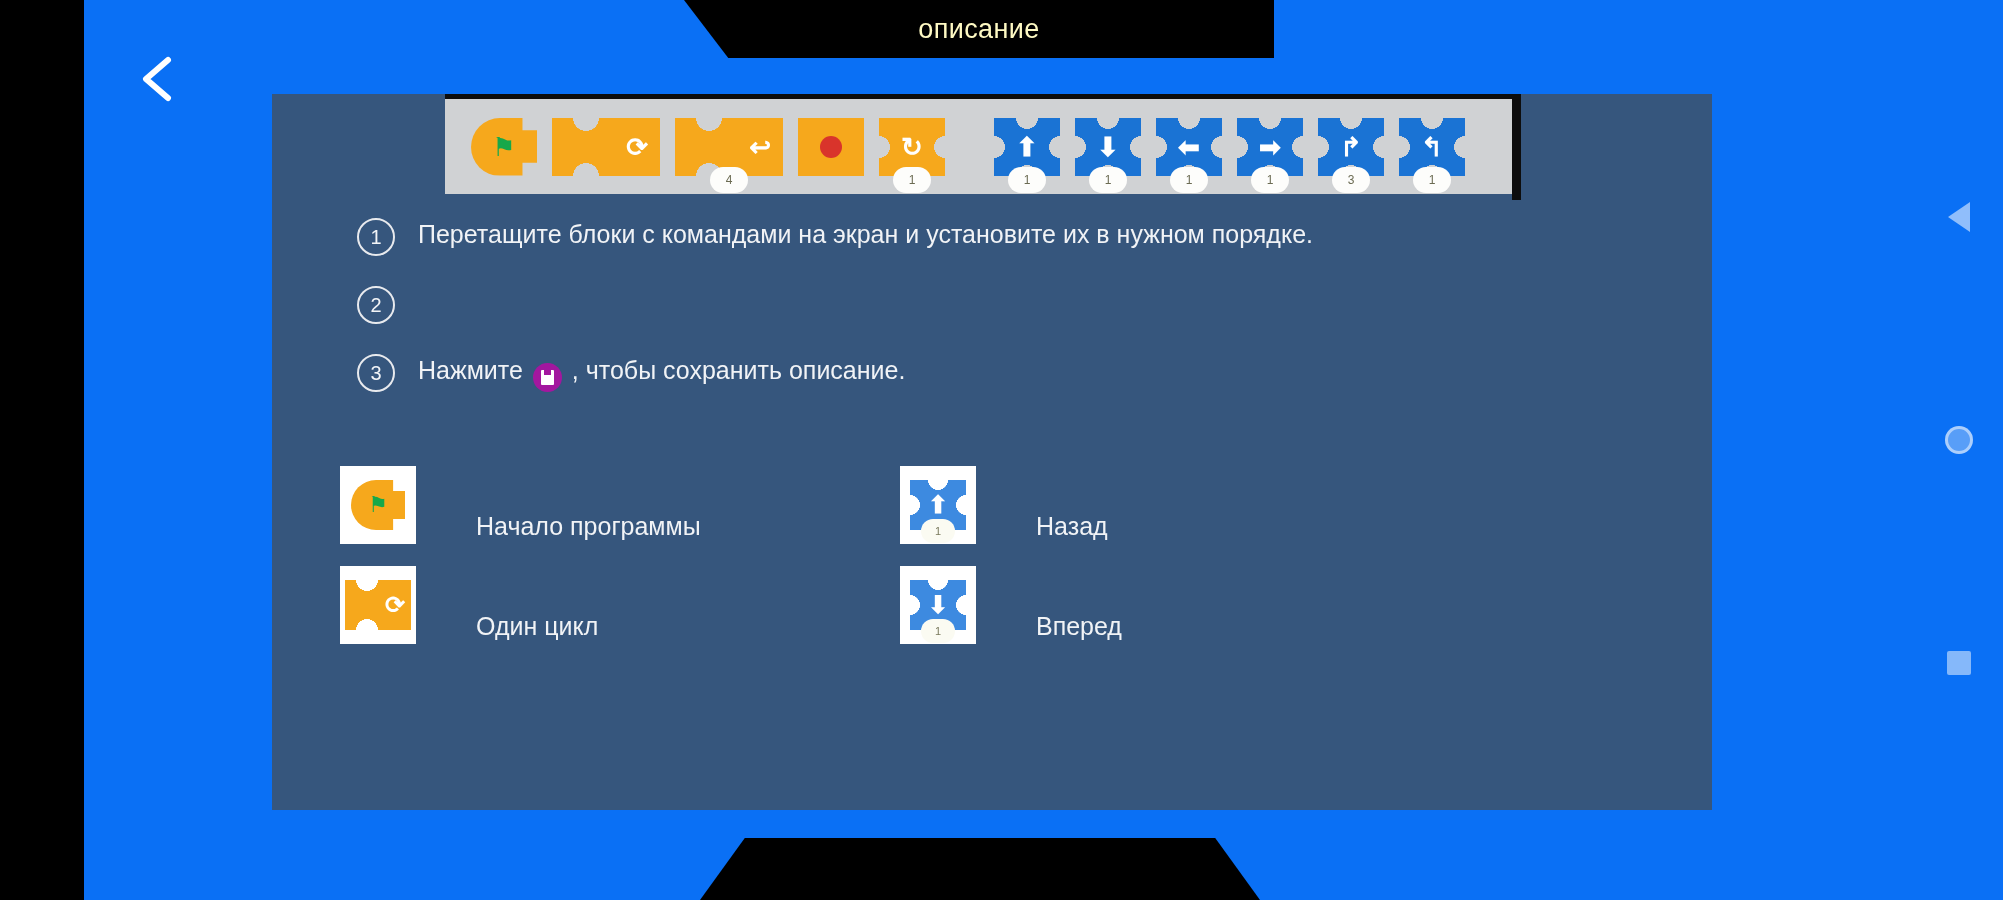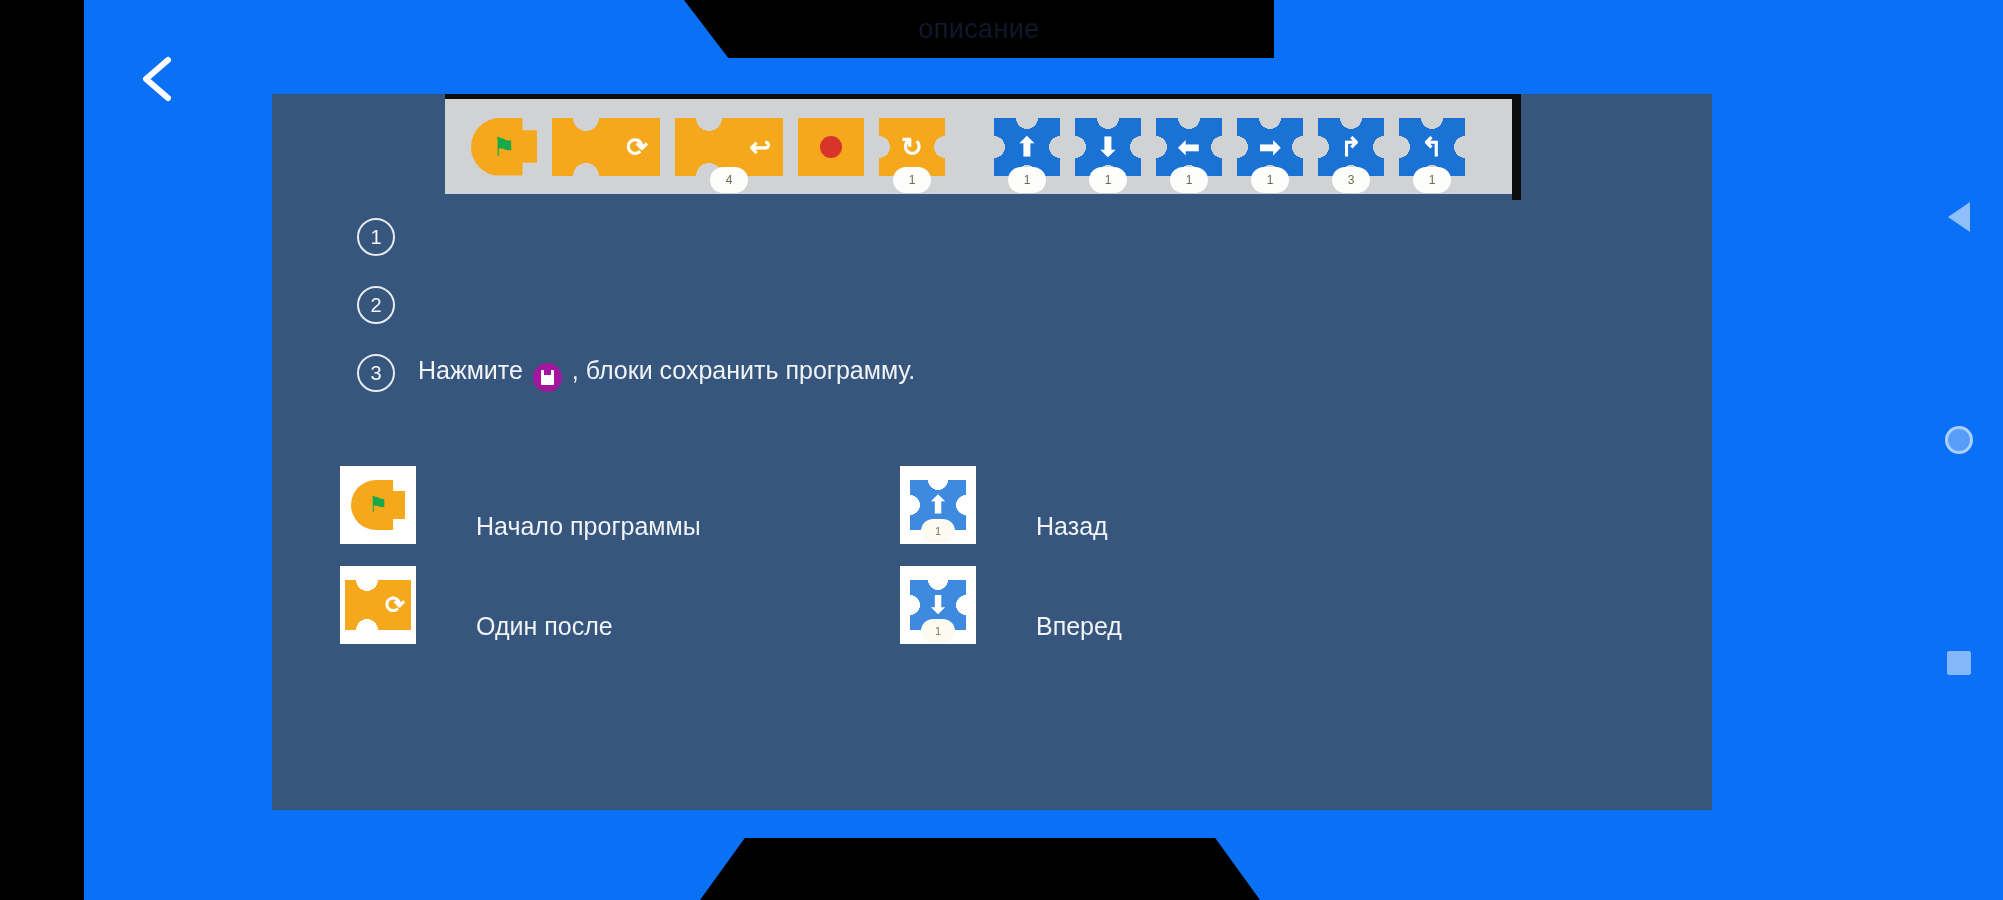--- a/index.html
+++ b/index.html
@@ -43,21 +43,21 @@
   .notch-top-inner {
     position: absolute;
     left: 684px; top: 0;
     width: 590px; height: 58px;
     z-index: 36;
     display: flex;
     align-items: center;
     justify-content: center;
   }
   .notch-title {
-    color: #0f172a;
+    color: #fef9c3;
     font-size: 27px;
     letter-spacing: 0.4px;
     text-shadow: 0 1px 2px rgba(0,0,0,.6);
   }
 
   
   .notch-bottom {
     position: absolute;
     left: 700px; bottom: 0;
     width: 560px; height: 62px;
@@ -475,34 +475,37 @@
         </div>
 
       </div>
       <div class="palette-right-edge"></div>
     </div>
 
     <div class="steps">
 
       <div class="step">
         <div class="step-num">1</div>
+        <div class="step-text">
+          <span>Перетащите блоки с командами на экран и установите их в нужном порядке.</span>
+        </div>
       </div>
 
       <div class="step">
         <div class="step-num">2</div>
       </div>
 
       <div class="step">
         <div class="step-num">3</div>
         <div class="step-text">
           <span>Нажмите</span>
           <span class="inline-icon">
               <span class="save-sq"></span>
             </span>
-          <span>, блоки сохранить программу.</span>
+          <span>, чтобы сохранить описание.</span>
         </div>
       </div>
 
     </div>
 
     <div class="legend">
 
       <div class="legend-item">
         <div class="legend-tile">
           <div class="mini-hat">
@@ -523,21 +526,21 @@
         </div>
         <span class="legend-label">Назад</span>
       </div>
 
       <div class="legend-item">
         <div class="legend-tile">
           <div class="mini-wave">
             <span class="glyph-mini">⟳</span>
           </div>
         </div>
-        <span class="legend-label">Один после</span>
+        <span class="legend-label">Один цикл</span>
       </div>
 
       <div class="legend-item">
         <div class="legend-tile">
           <div class="mini-wrap">
             <div class="mini-notch">
               <span class="glyph-mini">⬇</span>
             </div>
             <div class="mini-bubble">1</div>
           </div>

